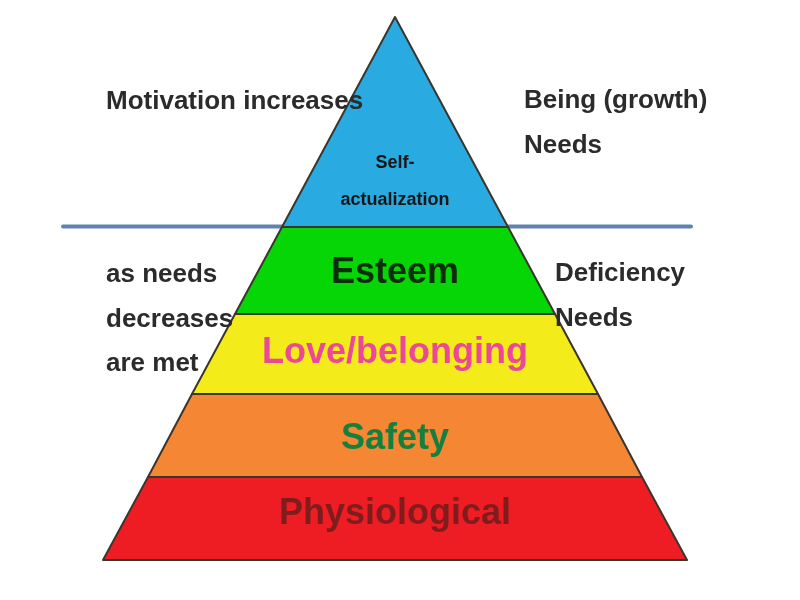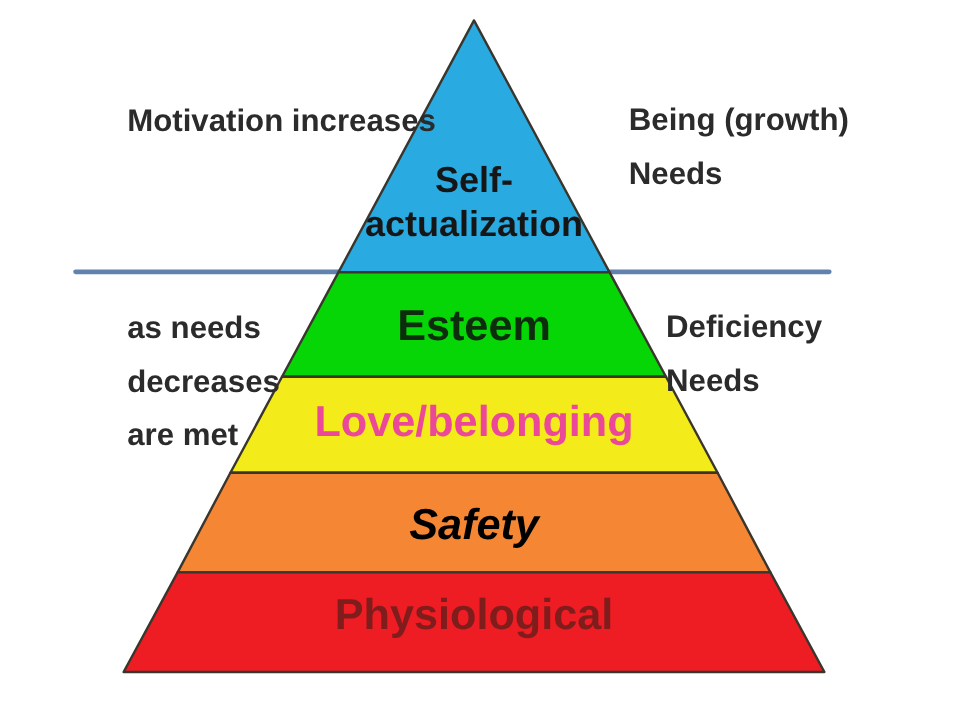--- a/index.html
+++ b/index.html
@@ -34,24 +34,24 @@
     position: absolute;
     left: 195px;
     width: 400px;
     text-align: center;
     font-size: 36px;
     font-weight: 600;
     color: #161616;
     line-height: 34px;
     white-space: nowrap;
   }
-  .label-selfact      { top: 132px; line-height: 37px; font-size: 30px; }
+  .label-selfact      { top: 144px; line-height: 37px; font-size: 18px; }
   .label-esteem       { top: 254px; color: #0d2e0d; }
   .label-love         { top: 334px; color: #ec4899; }
-  .label-safety       { top: 420px; color: #000000; font-style: italic; }
+  .label-safety       { top: 420px; color: #15803d; }
   .label-physio       { top: 495px; color: #7f1d1d; }
 </style>
 </head>
 <body>
 
 <div class="stage">
 
   <svg width="800" height="600" viewBox="0 0 800 600">
     <line class="divider" x1="63" y1="226.5" x2="691" y2="226.5" stroke="#5578A8"></line>
     <polygon class="lvl" points="395,17 282,227 508,227" fill="#29ABE2"></polygon>

